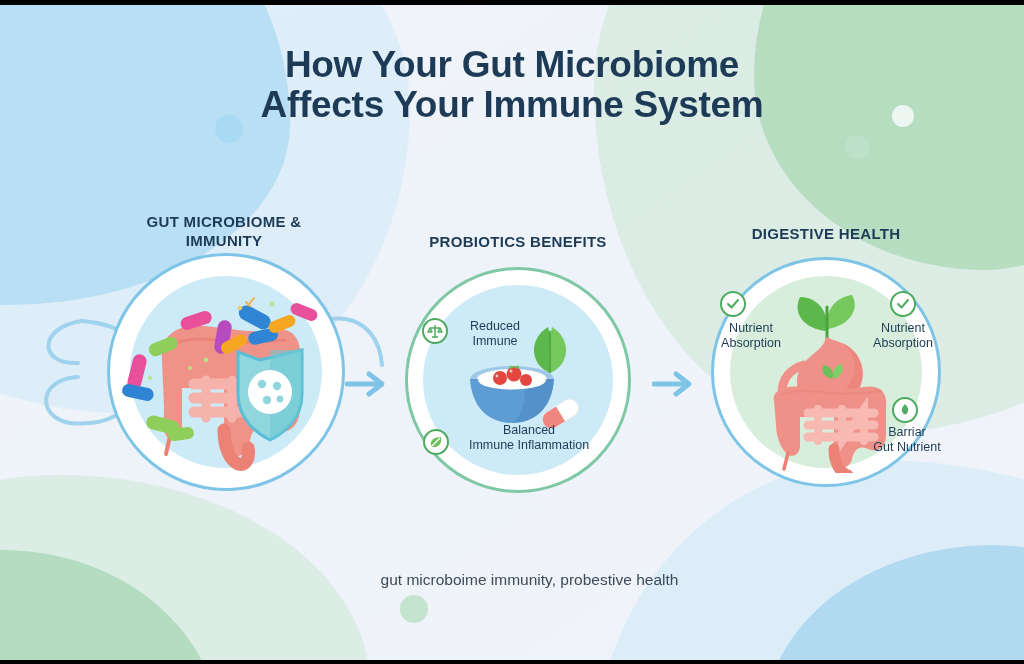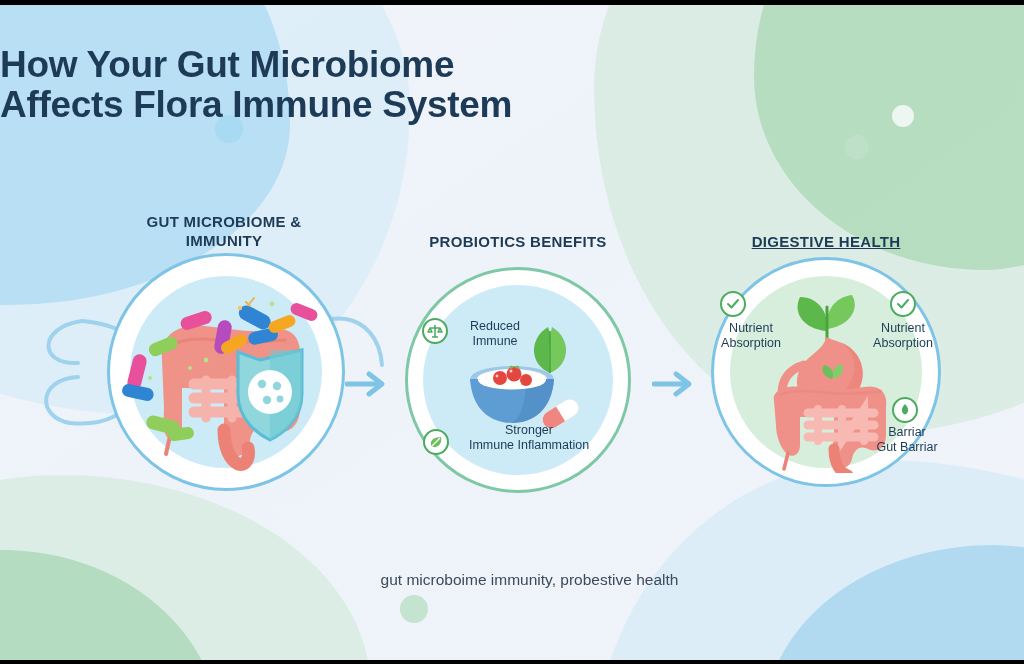--- a/index.html
+++ b/index.html
@@ -81,21 +81,21 @@
   }
   .blob-br-2{
     right:-210px; top:455px; width:640px; height:520px;
     background:#d3eaf7; opacity:.66;
     border-radius:44% 56% 52% 48% / 58% 42% 58% 42%;
   }
 
   
   .title{
     position:absolute; left:0; top:40px; width:1024px;
-    text-align:left;
+    text-align:center;
     color:#1d3b56;
     font-size:37px; font-weight:bold;
     line-height:1.08;
     letter-spacing:-.3px;
     z-index:10;
   }
   .title .ln{ display:block; }
 
   
   .panel{ position:absolute; z-index:12; }
@@ -127,21 +127,21 @@
   #p1-disc{ left:52px; top:63px; width:192px; height:192px; }
 
   
   #panel2{ left:392px; top:220px; width:252px; height:290px;margin-top:8px; }
   #panel2 .panel-heading{ top:0; }
   #p2-ring{ left:13px; top:34px; width:226px; height:226px; }
   #p2-disc{ left:31px; top:52px; width:190px; height:190px; }
 
   
   #panel3{ left:700px; top:220px; width:252px; height:290px; }
-  #panel3 .panel-heading{ top:8px;text-decoration:underline; }
+  #panel3 .panel-heading{ top:0; }
   #p3-ring{ left:11px; top:32px; width:230px; height:230px; }
   #p3-disc{ left:30px; top:51px; width:192px; height:192px; }
 
   .svgwrap{ position:absolute; left:0; top:0; }
 
   
   .mini-label{
     position:absolute;
     color:#1d3b56;
     font-size:12.5px;
@@ -191,21 +191,21 @@
 
     <div class="blob blob-bl-2"></div>
     <div class="blob blob-bl-1"></div>
     <div class="blob dot-bl"></div>
 
     <div class="blob blob-br-2"></div>
     <div class="blob blob-br-1"></div>
 
     <div class="title">
       <span class="ln">How Your Gut Microbiome</span>
-      <span class="ln">Affects Flora Immune System</span>
+      <span class="ln">Affects Your Immune System</span>
     </div>
 
     <svg class="arrow-svg" style="left:30px; top:300px;" width="140" height="130" viewBox="0 0 140 130">
       <path d="M52 16 C 8 22, 8 60, 48 58" fill="none" stroke="#9fd2ec" stroke-width="4" stroke-linecap="round"></path>
       <path d="M52 16 C 95 20, 105 36, 112 47" fill="none" stroke="#9fd2ec" stroke-width="4" stroke-linecap="round"></path>
       <path d="M98 36 L115 50 L96 56 Z" fill="#8ccbe8"></path>
       <path d="M40 118 C 6 112, 8 74, 48 72" fill="none" stroke="#9fd2ec" stroke-width="4" stroke-linecap="round"></path>
       <path d="M40 118 C 82 122, 96 104, 106 92" fill="none" stroke="#9fd2ec" stroke-width="4" stroke-linecap="round"></path>
       <path d="M92 82 L110 89 L94 102 Z" fill="#8ccbe8"></path>
     </svg>
@@ -334,21 +334,21 @@
         <span>Immune</span>
       </div>
 
       <div class="badge" style="left:31px; top:196px;">
         <svg width="16" height="16" viewBox="0 0 16 16">
           <path d="M13 3 C 5 3, 2 7, 3 11 C 4 14, 9 14, 12 10 C 14 7, 13 4, 13 3 Z" fill="#6cbf5a"></path>
           <path d="M12 4 L4 12" stroke="#ffffff" stroke-width="1.2"></path>
         </svg>
       </div>
       <div class="mini-label" style="left:48px; top:190px; width:178px;">
-        <span>Stronger</span><br>
+        <span>Balanced</span><br>
         <span>Immune Inflammation</span>
       </div>
     </div>
 
     <div class="panel" id="panel3">
       <div class="panel-heading">
         <span>DIGESTIVE HEALTH</span>
       </div>
 
       <div class="ring ring-blue" id="p3-ring"></div>
@@ -407,20 +407,20 @@
         <span>Absorption</span>
       </div>
 
       <div class="badge" style="left:192px; top:172px;">
         <svg width="16" height="16" viewBox="0 0 16 16">
           <path d="M8 2 C 5 5, 4 8, 5.5 10.5 C 7 13, 9 13, 10.5 10.5 C 12 8, 11 5, 8 2 Z" fill="#4cab5f"></path>
         </svg>
       </div>
       <div class="mini-label" style="left:152px; top:200px; width:110px;">
         <span>Barriar</span><br>
-        <span>Gut Barriar</span>
+        <span>Gut Nutrient</span>
       </div>
     </div>
 
     <div class="caption">gut microboime immunity, probestive health</div>
 
   </div>
 </div>
 
 </body></html>

